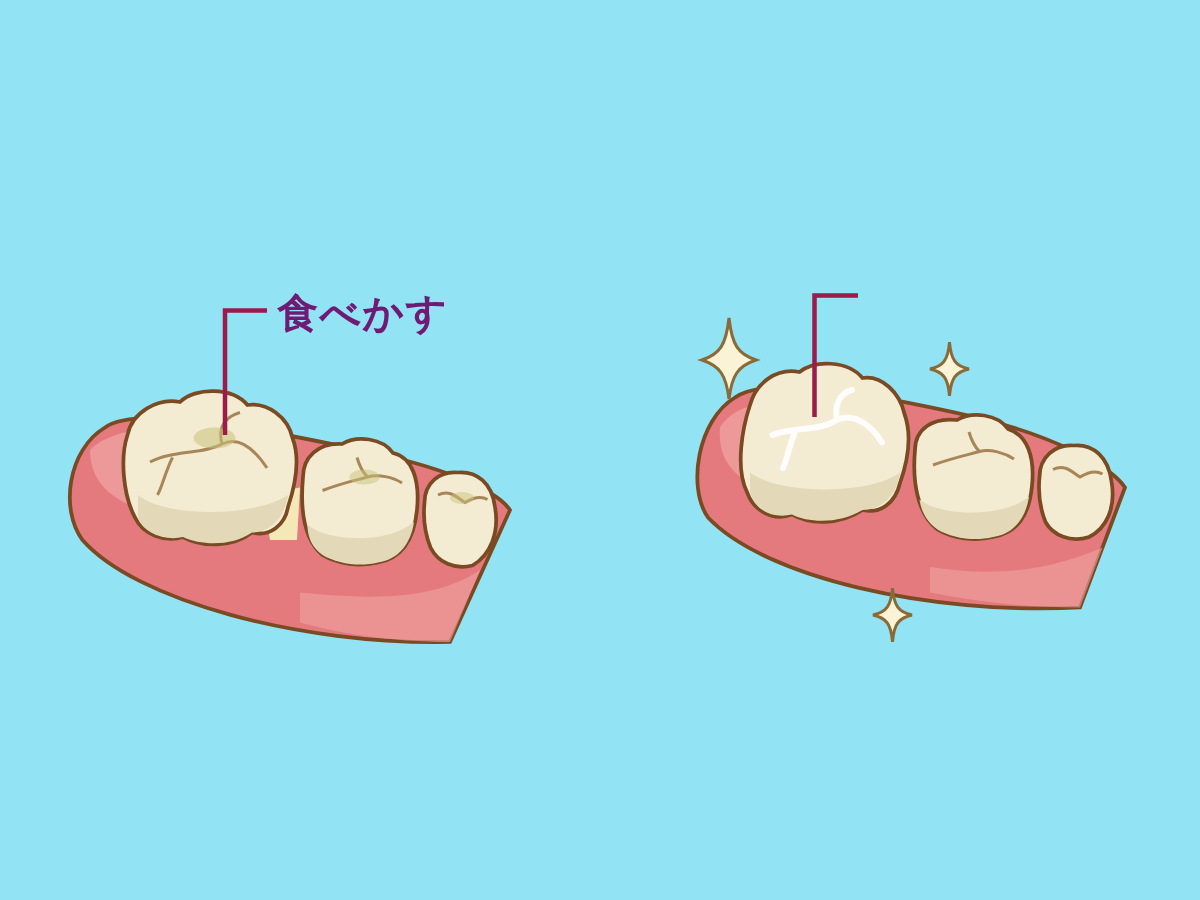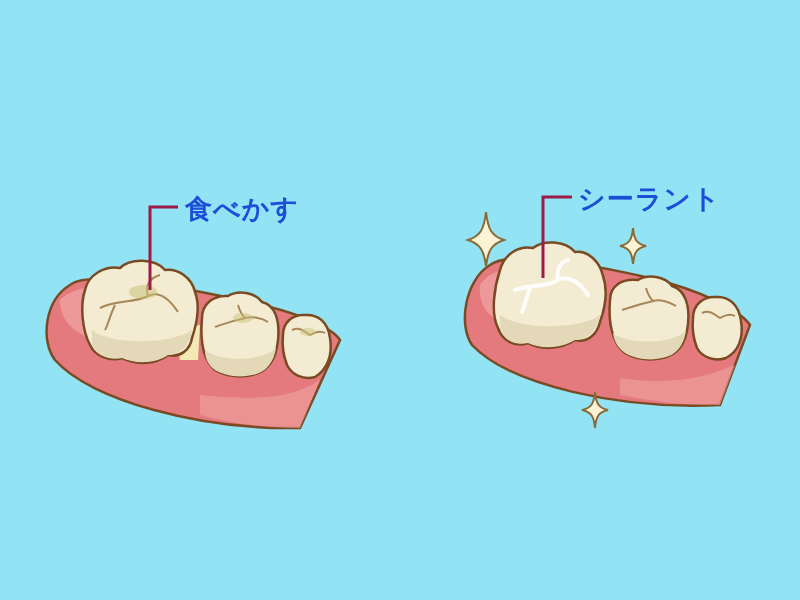--- a/index.html
+++ b/index.html
@@ -1,21 +1,21 @@
 <!DOCTYPE html>
 <html><head>
 <meta charset="utf-8">
 <style>
   html,body{margin:0;padding:0;}
   body{width:800px;height:600px;background:#92e3f3;position:relative;overflow:hidden;font-family:"DejaVu Sans","Liberation Sans",sans-serif;}
   .panel{position:absolute;top:0;width:400px;height:600px;}
   .panel.left{left:0;}
   .panel.right{left:400px;}
   svg.scene{position:absolute;left:0;top:0;width:400px;height:600px;}
-  .label{position:absolute;font-weight:bold;font-size:27px;color:#1d4ed8;letter-spacing:1px;white-space:nowrap;}
+  .label{position:absolute;font-weight:bold;font-size:27px;color:#701a75;letter-spacing:1px;white-space:nowrap;}
   .label.left{left:185px;top:191px;}
   .label.right{left:178px;top:181px;}
 </style>
 </head>
 <body>
 
 <div class="panel left">
   <svg class="scene" viewBox="0 0 400 600">
 
     <path d="M70 285 C90 270 170 285 240 300 C290 310 330 325 340 340 L300 428 C200 430 90 400 55 360 C40 340 45 300 70 285 Z" fill="#e47a7e" stroke="#7a4a22" stroke-width="2.5"></path>
@@ -72,14 +72,13 @@
       <path d="M293 318 C293 305 303 296 316 297 C329 296 339 305 341 321 C344 338 338 352 326 358 C314 362 302 357 297 348 C293 338 292 328 293 318 Z" fill="#f3ecd3" stroke="#7a4a22" stroke-width="2.5"></path>
       <path d="M302 313 C310 309 315 315 320 318 C325 315 330 313 335 316" fill="none" stroke="#a88657" stroke-width="2"></path>
     </g>
 
     <path d="M86 212 C88 230 92 236 104 240 C92 244 88 250 86 266 C84 250 80 244 68 240 C80 236 84 230 86 212 Z" fill="#fbf3d6" stroke="#8a6a36" stroke-width="2"></path>
     <path d="M233 228 C234 240 237 244 246 246 C237 248 234 252 233 264 C232 252 229 248 220 246 C229 244 232 240 233 228 Z" fill="#fbf3d6" stroke="#8a6a36" stroke-width="2"></path>
     <path d="M195 392 C196 404 199 408 208 410 C199 412 196 416 195 428 C194 416 191 412 182 410 C191 408 194 404 195 392 Z" fill="#fbf3d6" stroke="#8a6a36" stroke-width="2"></path>
 
     <polyline points="172,197 143,197 143,278" fill="none" stroke="#9b1b4a" stroke-width="3"></polyline>
   </svg>
-  <div class="label right">シーラント</div>
 </div>
 
 </body></html>

